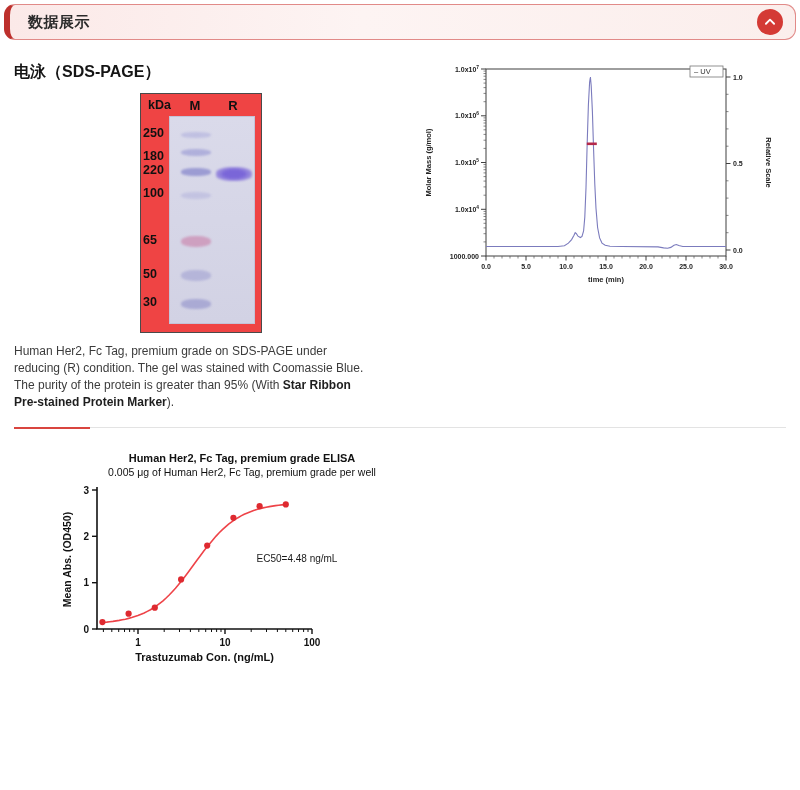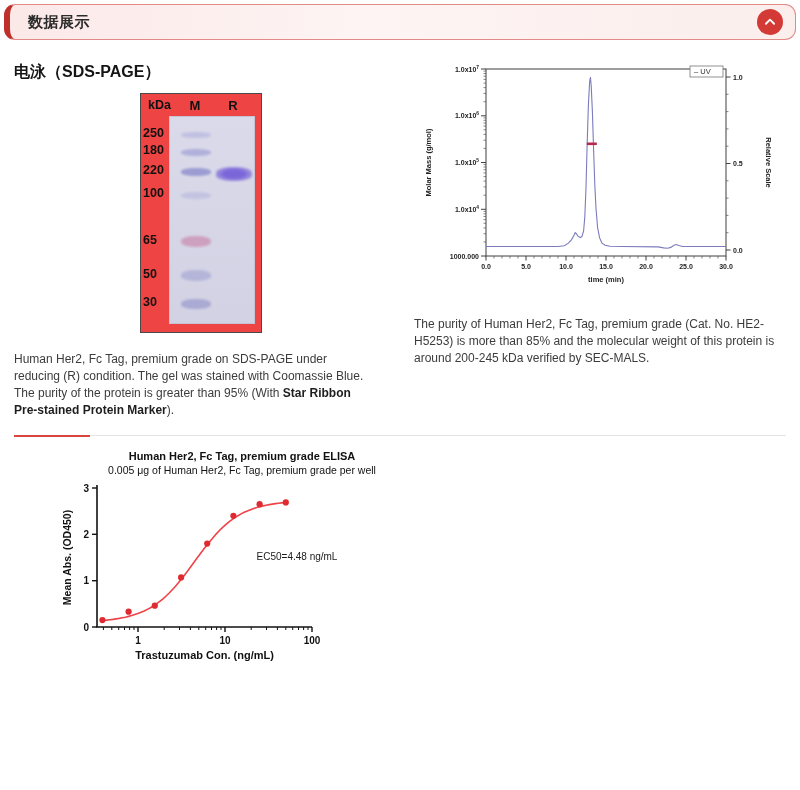--- a/index.html
+++ b/index.html
@@ -12,26 +12,26 @@
   .header h1{font-size:15px;font-weight:700;color:#2b2b2b;letter-spacing:.5px}
   .collapse-btn{margin-left:auto;width:26px;height:26px;border-radius:50%;background:#d43a35;border:none;
     display:flex;align-items:center;justify-content:center;cursor:pointer;padding:0}
   
   .content{padding:14px 14px 0}
   .top-row{display:flex;gap:41px}
   .col-left{width:376px}
   .col-right{width:372px}
   .sec-title{font-size:16px;font-weight:700;color:#151515;margin:4px 0 10px}
   .fig-area{position:relative;height:250px}
-  .caption{font-size:12px;line-height:17px;color:#3c3c3c;margin-top:8px}
+  .caption{font-size:12px;line-height:17px;color:#3c3c3c;}
   .caption b{font-weight:700;color:#1e1e1e}
   .divider{position:relative;border-top:1px solid #e3e3e3;margin-top:16px}
   .divider::before{content:"";position:absolute;left:0;top:-1px;width:76px;height:2px;background:#d9453f}
   .elisa-sec .sec-title{margin-top:24px}
-  .elisa-fig{position:relative;height:236px;margin-top:10px}
+  .elisa-fig{position:relative;height:236px;margin-top:20px}
   .elisa-caption{max-width:388px;margin-top:2px}
   
   .gel-figure{position:absolute;left:126px;top:0;width:122px;height:240px;background:#ef4444;border:1px solid #4a4a4a}
   .gel-unit{position:absolute;left:7px;top:4px;font-size:12.5px;font-weight:600;color:#111}
   .gel-lane-label{position:absolute;top:4px;transform:translateX(-50%);font-size:13px;font-weight:600;color:#111}
   .gel-area{position:absolute;left:28px;top:22px;width:86px;height:208px;
     background:linear-gradient(180deg,#dadaea,#d2d2e4);border:1px solid #c3c3d7}
   .gel-band{position:absolute;border-radius:45%;filter:blur(1.3px)}
   .gel-band.sample{border-radius:40%;filter:blur(1.1px)}
   .gel-kda{position:absolute;left:2px;width:22px;font-size:12.5px;font-weight:600;color:#111}
@@ -64,21 +64,21 @@
                 <div class="gel-band" style="left:11px;top:14.7px;width:30px;height:6px;background:#a8a8da;opacity:0.5"></div>
                 <div class="gel-band" style="left:11px;top:31.9px;width:30px;height:7px;background:#9f9fd6;opacity:0.7"></div>
                 <div class="gel-band" style="left:11px;top:50.5px;width:30px;height:8px;background:#9292d0;opacity:0.85"></div>
                 <div class="gel-band" style="left:11px;top:74.5px;width:30px;height:7px;background:#adadda;opacity:0.45"></div>
                 <div class="gel-band" style="left:11px;top:119.3px;width:30px;height:11px;background:#cc8fb4;opacity:0.75"></div>
                 <div class="gel-band" style="left:11px;top:153.0px;width:30px;height:11px;background:#a2a2d2;opacity:0.6"></div>
                 <div class="gel-band" style="left:11px;top:182.2px;width:30px;height:10px;background:#9a9ace;opacity:0.7"></div>
                 <div class="gel-band sample" style="left:46px;top:49.6px;width:36px;height:14px;background:radial-gradient(ellipse at 50% 50%, #7a66d8 40%, #7a66d888 75%, #7a66d822 100%)"></div>
               </div>
               <span class="gel-kda" style="top:31.7px">250</span>
-              <span class="gel-kda" style="top:49px">180</span>
+              <span class="gel-kda" style="top:55px">180</span>
               <span class="gel-kda" style="top:68.5px">220</span>
               <span class="gel-kda" style="top:92.0px">100</span>
               <span class="gel-kda" style="top:138.8px">65</span>
               <span class="gel-kda" style="top:172.5px">50</span>
               <span class="gel-kda" style="top:201.2px">30</span>
             </div>
         </div>
         <p class="caption"><span>Human Her2, Fc Tag, premium grade on SDS-PAGE under reducing (R) condition. The gel was stained with Coomassie Blue. The purity of the protein is greater than 95% (With </span><b>Star Ribbon Pre-stained Protein Marker</b><span>).</span></p>
       </section>
 
@@ -182,21 +182,20 @@
               <text transform="translate(17 104.5) rotate(-90)" text-anchor="middle" font-size="7.5" font-weight="700" fill="#222">Molar Mass (g/mol)</text>
               <text transform="translate(352 104.5) rotate(90)" text-anchor="middle" font-size="7.5" font-weight="700" fill="#222">Relative Scale</text>
               <text x="192" y="224" text-anchor="middle" font-size="7.5" font-weight="700" fill="#222">time (min)</text>
               <path d="M72 188.5L144 188.5L150.4 187.7L154.4 185.1L157.6 181.6L160 177.3L161.2 174.7L162.4 175.6L164 178.2L166.4 179.5L168 178.5L169.6 173L170.8 159.1L172 129.7L173.2 84.7L174.4 46.7L175.6 24.2L176.4 19L177.2 27.7L178.4 53.6L179.6 91.7L180.8 126.3L182 150.5L183.6 169.5L185.6 179.9L188 185.1L191.2 187.2L196 188.2L208 188.5L244 188.9L249.6 189.9L253.6 190.3L256.8 189.4L260 187.2L262.4 186.5L264.8 187.5L268.8 188.5L280 188.5L312 188.5" fill="none" stroke="#7b7bbd" stroke-width="1.1"></path>
               <line x1="172.8" y1="85.8" x2="182.8" y2="85.8" stroke="#b5294a" stroke-width="2.6"></line>
               <g>
                 <rect x="276" y="8" width="33" height="11" fill="#fff" stroke="#777" stroke-width="0.8"></rect>
                 <text x="280" y="16" font-size="7.5" fill="#333">– UV</text>
               </g>
             </svg></div>
-        <p class="caption">The purity of Human Her2, Fc Tag, premium grade (Cat. No. HE2-H5253) is more than 85% and the molecular weight of this protein is around 200-245 kDa verified by SEC-MALS.</p>
       </section>
 
     </div>
 
     <div class="divider"></div>
 
     <section class="elisa-sec">
       <div class="elisa-fig"><svg width="385" height="234" viewBox="0 0 385 234">
             <text x="228" y="14" text-anchor="middle" font-size="11" font-weight="700" fill="#111">Human Her2, Fc Tag, premium grade ELISA</text>
             <text x="228" y="28" text-anchor="middle" font-size="10.5" fill="#111">0.005 μg of Human Her2, Fc Tag, premium grade per well</text>

